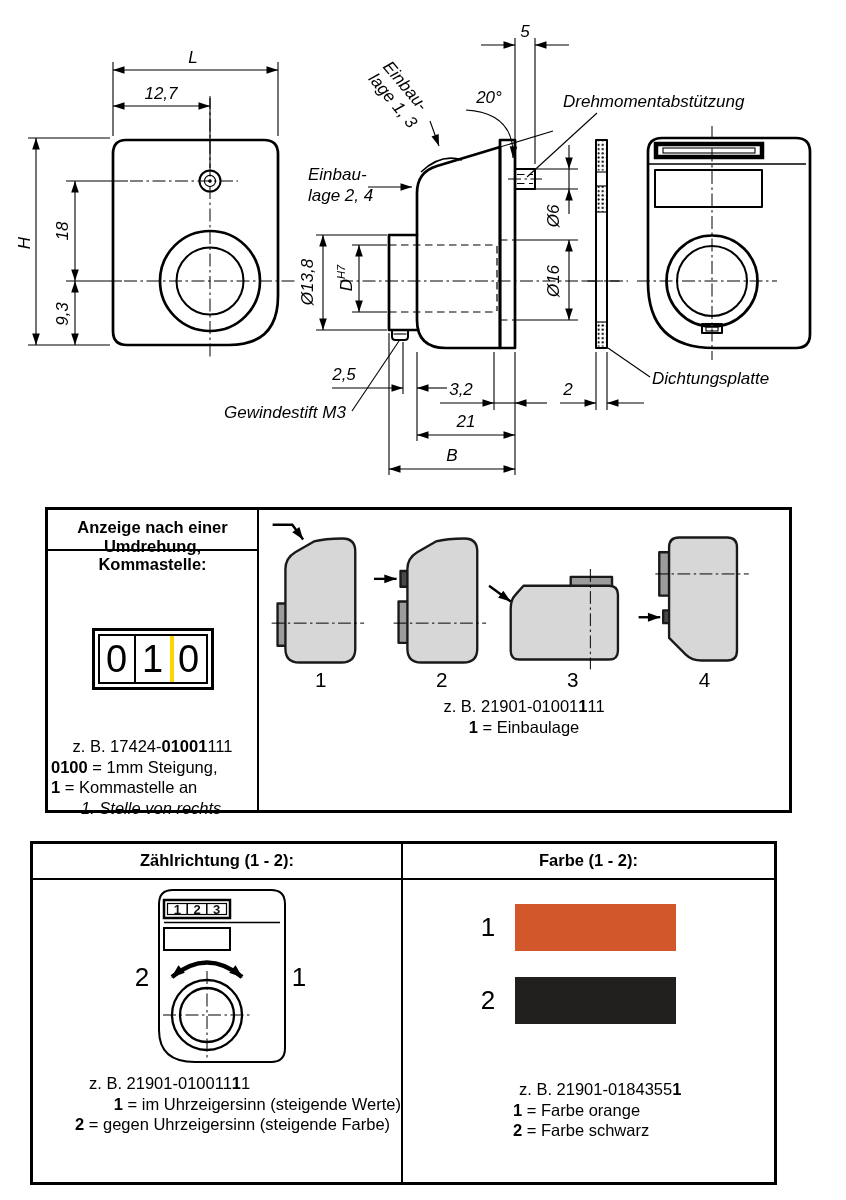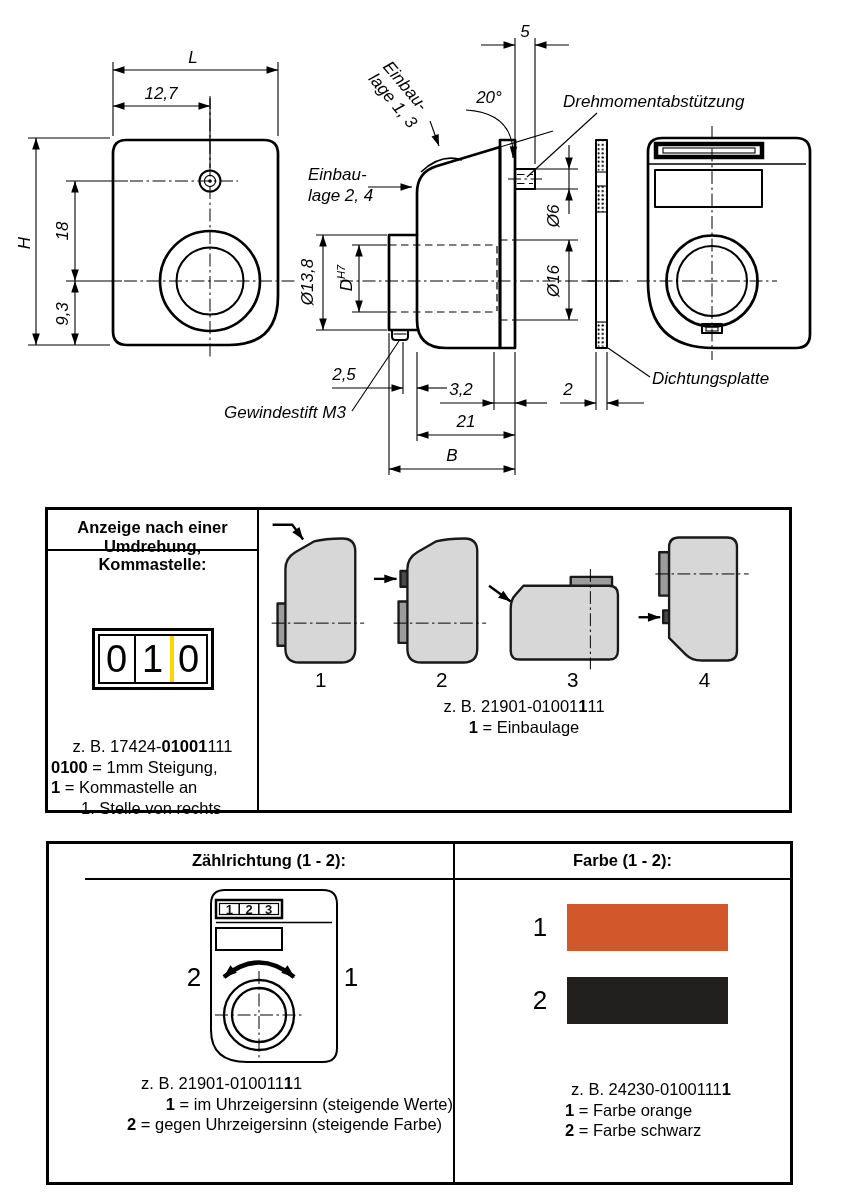--- a/index.html
+++ b/index.html
@@ -15,21 +15,21 @@
   .hid {fill:none;stroke:#000;stroke-width:1.2;stroke-dasharray:7.5 4.5;}
   text.dim,text.lbl{font:italic 17px "Liberation Sans",sans-serif;fill:#000;}
   text.num{font:21px "Liberation Sans",sans-serif;fill:#000;}
   text.biglabel{font:26px "Liberation Sans",sans-serif;fill:#000;}
   text.minidigit{font:bold 13px "Liberation Sans",sans-serif;fill:#111;}
   .shape{stroke:#1a1a1a;stroke-width:2.4;stroke-linejoin:round;}
   .shapearrow{fill:none;stroke:#000;stroke-width:2.4;}
   
   .tbl{position:absolute;border:3px solid #000;display:flex;box-sizing:border-box;background:#fff;}
   .tbl1{left:45px;top:507px;width:747px;height:306px;}
-  .tbl2{left:46px;top:841px;width:747px;height:344px;padding-left:36px;}
+  .tbl2{left:30px;top:841px;width:747px;height:344px;}
   .tcol{box-sizing:border-box;}
   .t1c1{width:211px;border-right:2.5px solid #000;}
   .t1c2{flex:1;}
   .t2c1{width:370px;border-right:2.5px solid #000;}
   .t2c2{flex:1;}
   .thead{border-bottom:2.5px solid #000;box-sizing:border-box;
          font-weight:bold;font-size:16.5px;line-height:18.5px;text-align:center;}
   .thead1{height:41px;padding-top:8px;}
   .thead2{height:36px;line-height:33px;}
   .ex{font-size:16.5px;line-height:20.5px;}
@@ -245,21 +245,21 @@
           <div class="cdigit">0</div>
           <div class="cdigit mid">1</div>
           <div class="cdigit">0</div>
           <div class="ybar" style="background-color: rgb(255, 213, 0);"></div>
         </div>
       </div>
       <div style="margin-top:46px;padding:0 3px;">
         <div class="ex ctr"><span>z. B. 17424-</span><b>01001</b><span>111</span></div>
         <div class="ex"><b>0100</b><span> = 1mm Steigung,</span></div>
         <div class="ex"><b>1</b><span> = Kommastelle an</span></div>
-        <div class="ex" style="padding-left:30px;">1. Stelle von rechts</div>
+        <div class="ex" style="padding-left:30px;font-style:italic;">1. Stelle von rechts</div>
       </div>
     </div>
   </div>
   <div class="tcol t1c2">
     <svg width="528" height="182" viewBox="0 0 535 185">
       <defs>
         <marker id="mE2" markerWidth="14" markerHeight="11" refX="13" refY="5.5" orient="auto" markerUnits="userSpaceOnUse">
           <path d="M0.5,1 L13,5.5 L0.5,10 Z" fill="#000"></path>
         </marker>
       </defs>
@@ -351,18 +351,18 @@
       <div class="swrow">
         <span class="swlabel">1</span>
         <div class="swatch" style="background-color: rgb(210, 88, 44);"></div>
       </div>
       <div class="swrow" style="margin-top:26px;">
         <span class="swlabel">2</span>
         <div class="swatch" style="background-color: rgb(34, 31, 31);"></div>
       </div>
     </div>
     <div style="margin-top:55px;padding-left:110px;">
-      <div class="ex" style="padding-left:6px;"><span>z. B.  24230-0100111</span><b>1</b><span></span></div>
+      <div class="ex" style="padding-left:6px;"><span>z. B.  21901-0184355</span><b>1</b><span></span></div>
       <div class="ex"><b>1</b><span> = Farbe orange</span></div>
       <div class="ex"><b>2</b><span> = Farbe schwarz</span></div>
     </div>
   </div>
 </div>
 
 </body></html>

